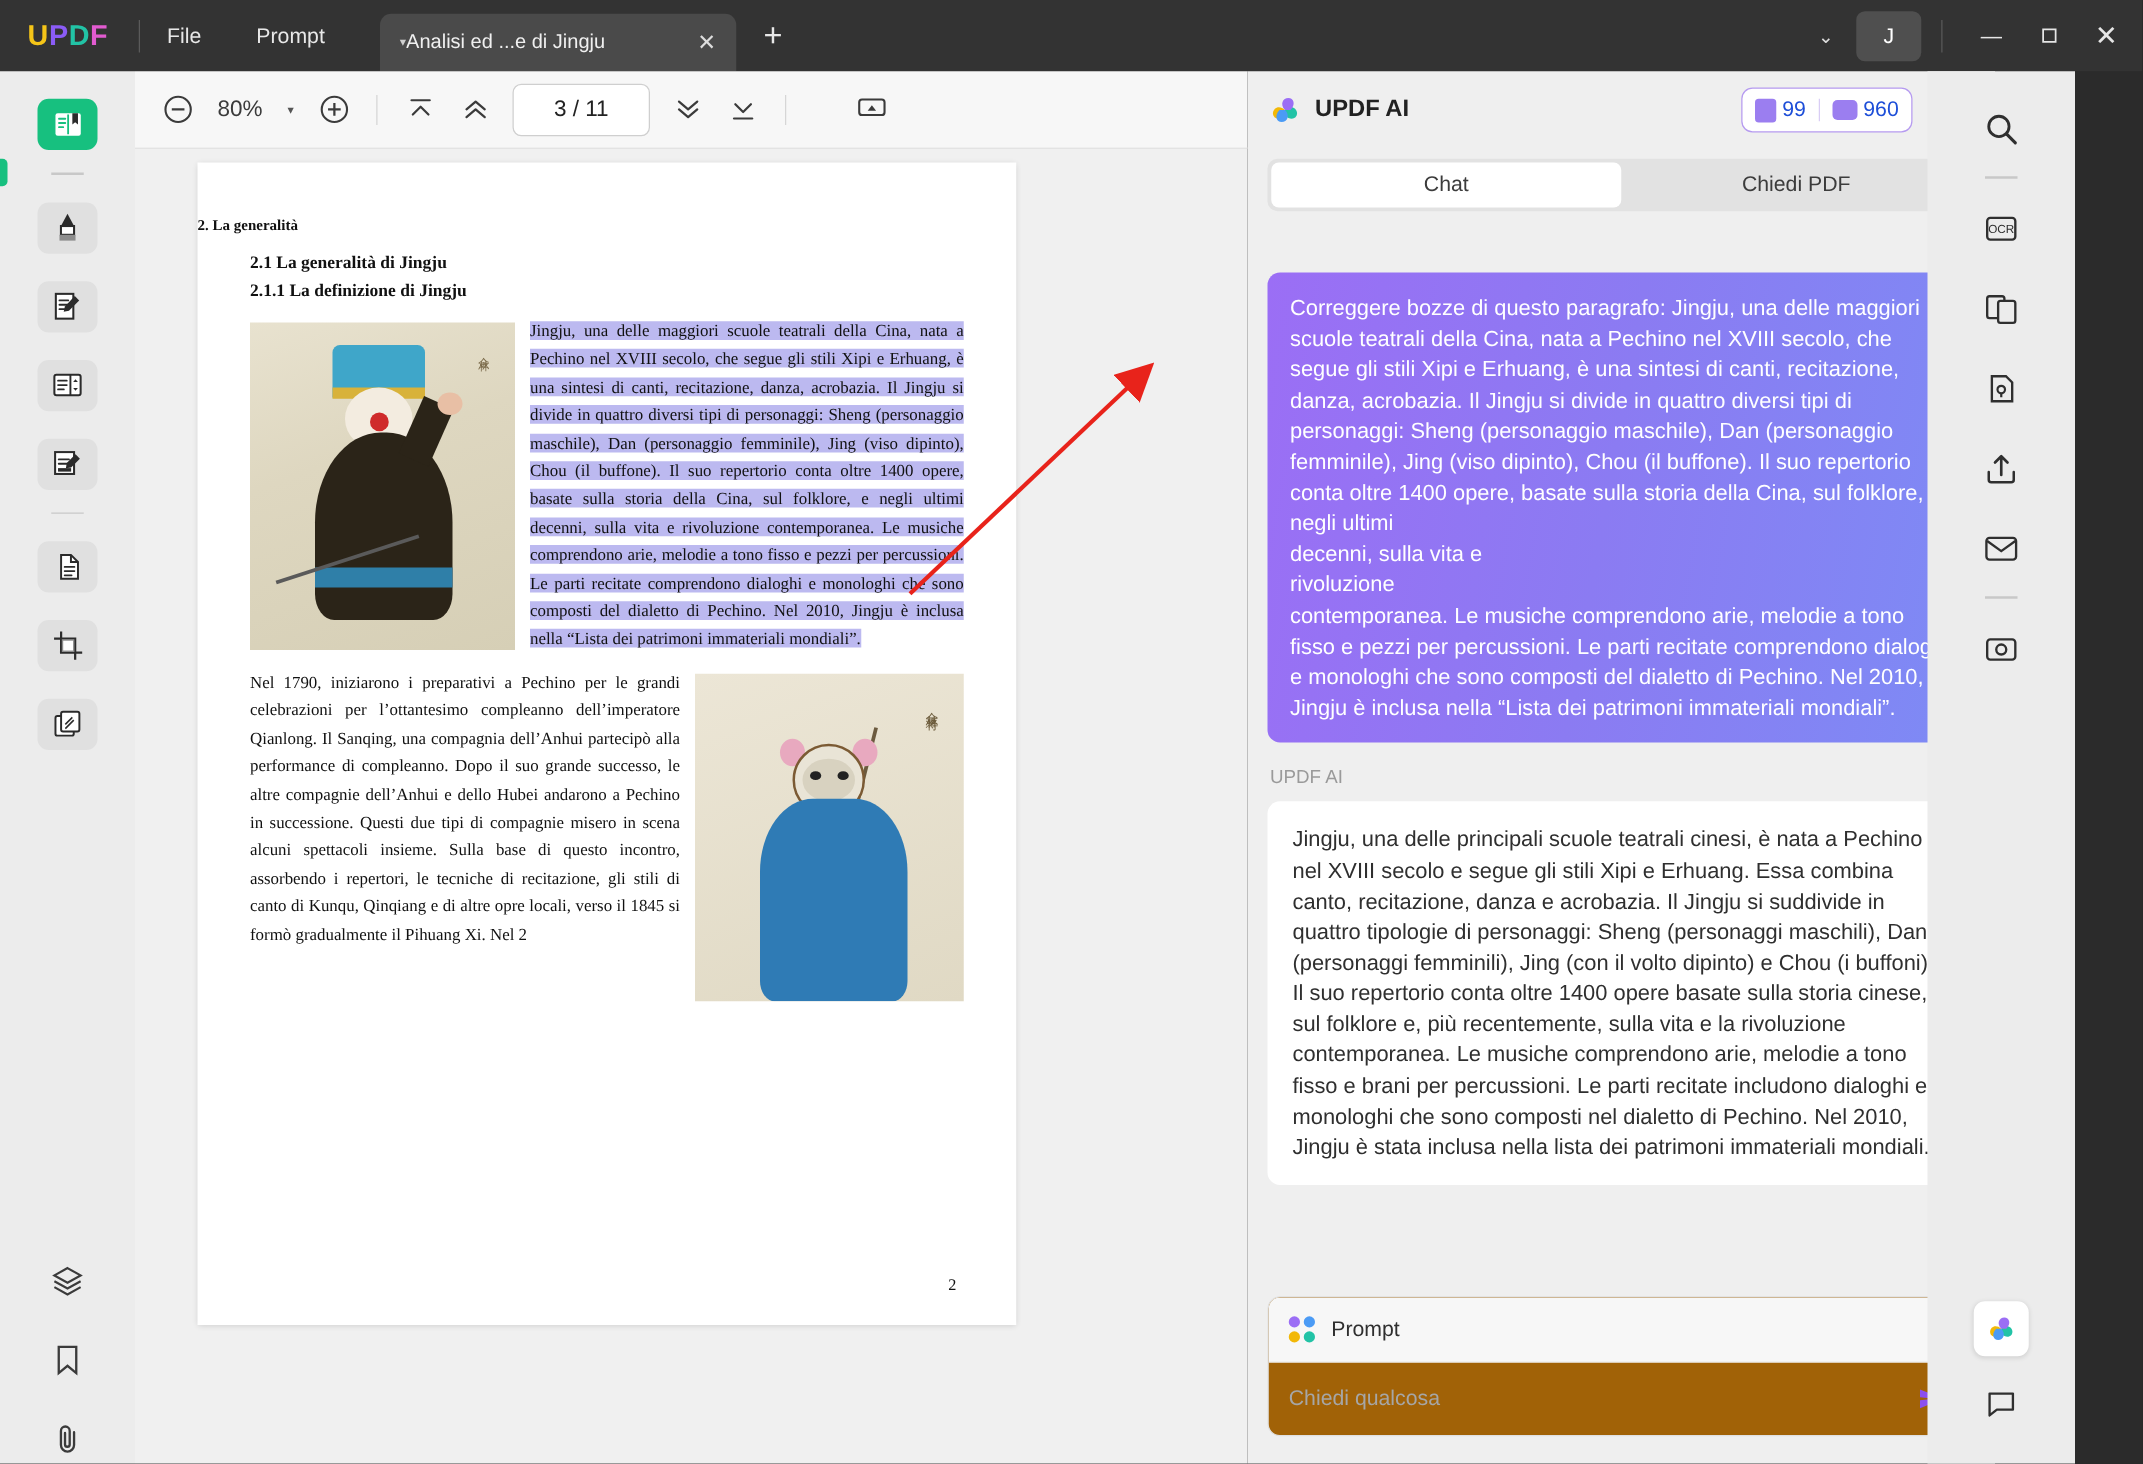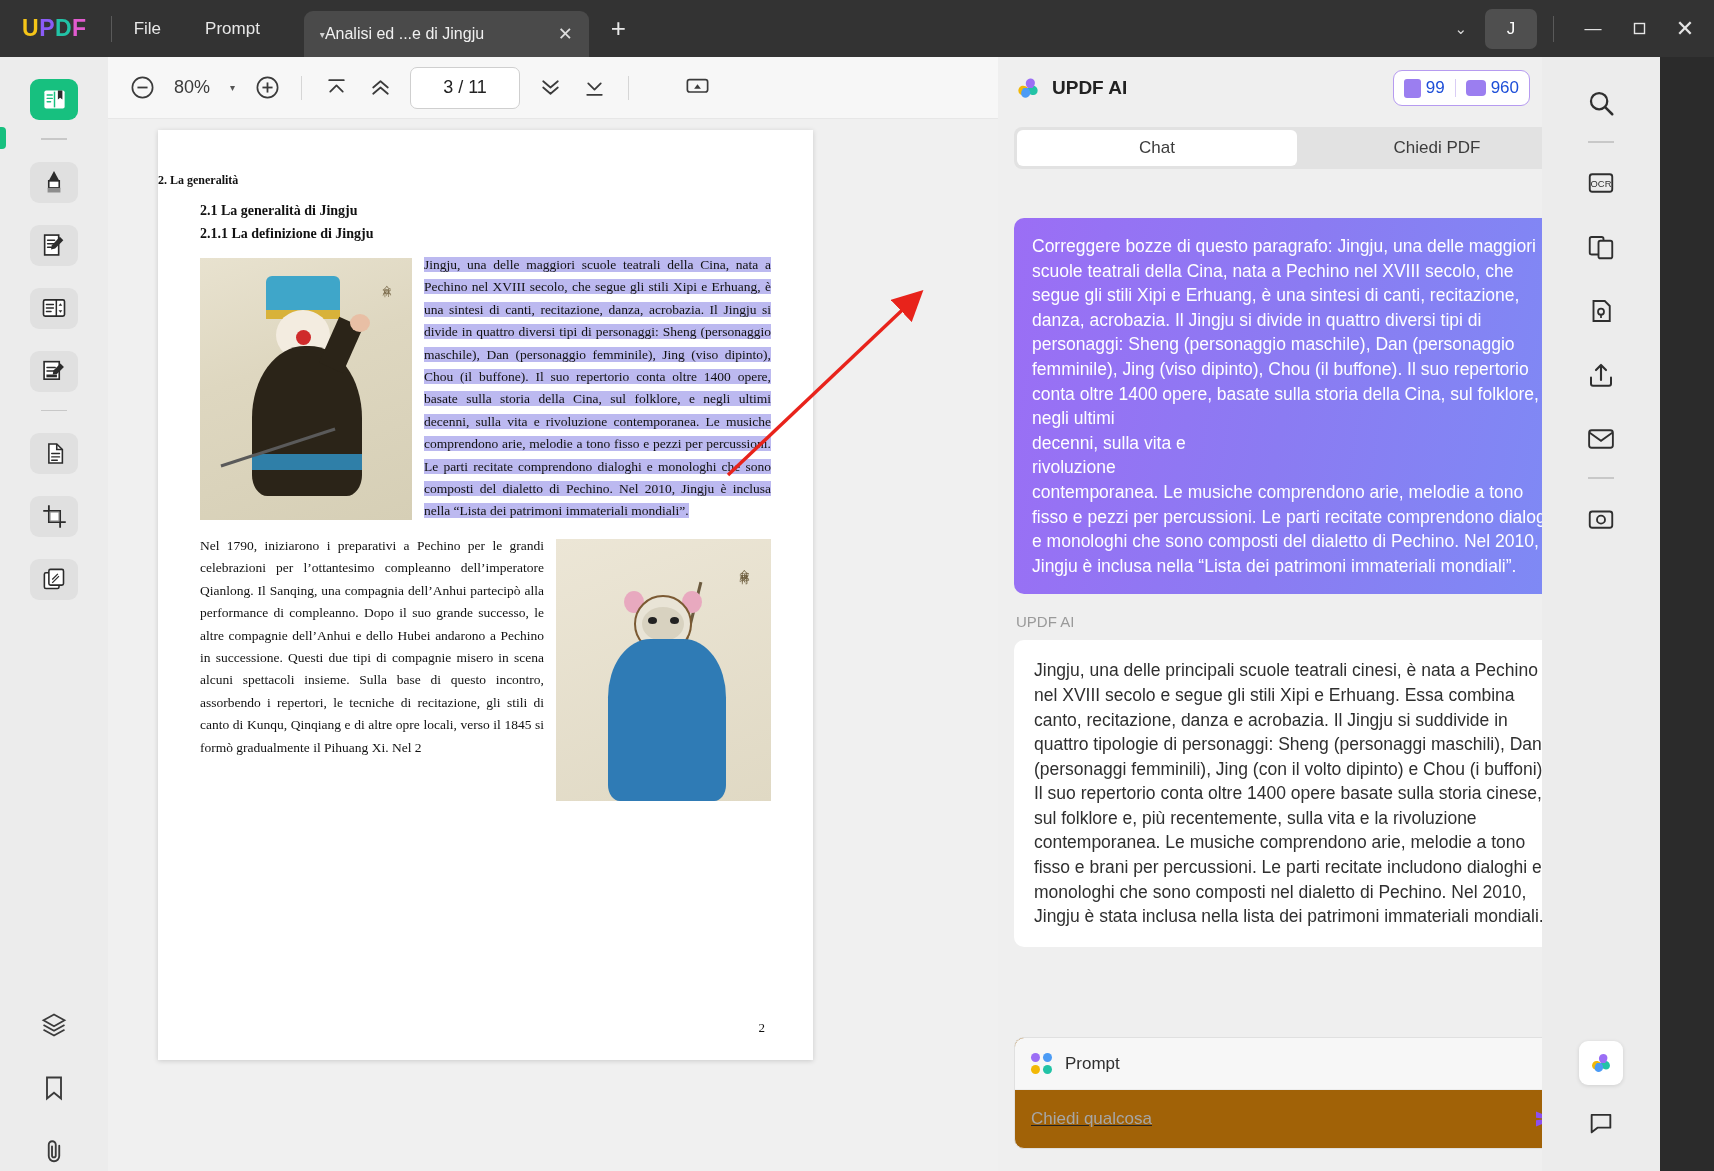--- a/index.html
+++ b/index.html
@@ -153,21 +153,21 @@
   .composer {
     position:absolute; left:16px; bottom:22px; width:566px;
     background:#a16207; border:1px solid #e0e0e0; border-radius:10px; overflow:hidden;
   }
   .prompt-row { height:52px; display:flex; align-items:center; padding:0 16px; background:#f7f7f7; border-bottom:1px solid #ededed;}
   .prompt-dots { width:22px;height:22px;position:relative;margin-right:12px;}
   .pd { position:absolute;width:9px;height:9px;border-radius:50%; }
   .prompt-label { font-size:17px; color:#2f2f2f; }
   .prompt-caret { margin-left:auto; font-size:11px; color:#555; }
   .input-row { height:58px; display:flex; align-items:center; padding:0 16px; }
-  .ask-input { flex:1; border:none; outline:none; font-size:17px; color:#222; font-family:"Liberation Sans",sans-serif; background:transparent;text-decoration:underline;}
+  .ask-input { flex:1; border:none; outline:none; font-size:17px; color:#222; font-family:"Liberation Sans",sans-serif; background:transparent;}
   .ask-input::placeholder { color:#a6a6a6; }
   .send-btn { width:34px;height:34px; display:flex;align-items:center;justify-content:center;}
 
   
   .rightrail { position:absolute; top:57px; left:1542px; width:118px; height:1114px; background:#ececec; display:flex; flex-direction:column; align-items:center;}
   .rr-icon { width:48px;height:48px;margin-top:16px;display:flex;align-items:center;justify-content:center;}
   .rr-sep { width:26px;height:2px;background:#c8c8c8;margin-top:14px;}
   .rr-bottom { position:absolute; bottom:24px; display:flex; flex-direction:column; align-items:center; }
   .rr-ai { width:44px;height:44px;background:#fff;border-radius:9px;display:flex;align-items:center;justify-content:center;box-shadow:0 1px 4px rgba(0,0,0,.12);}
 </style>

